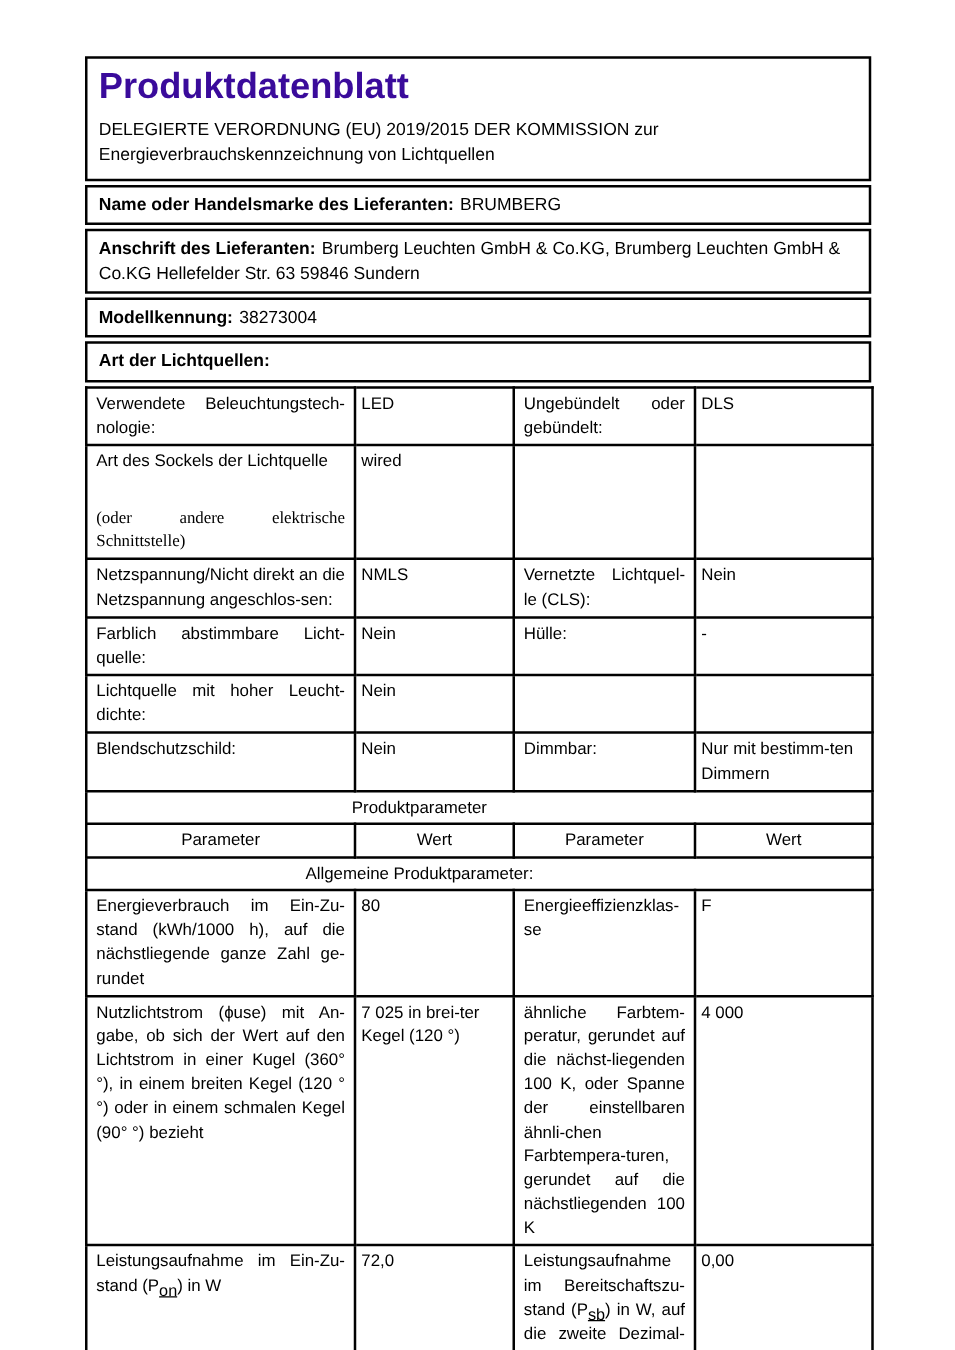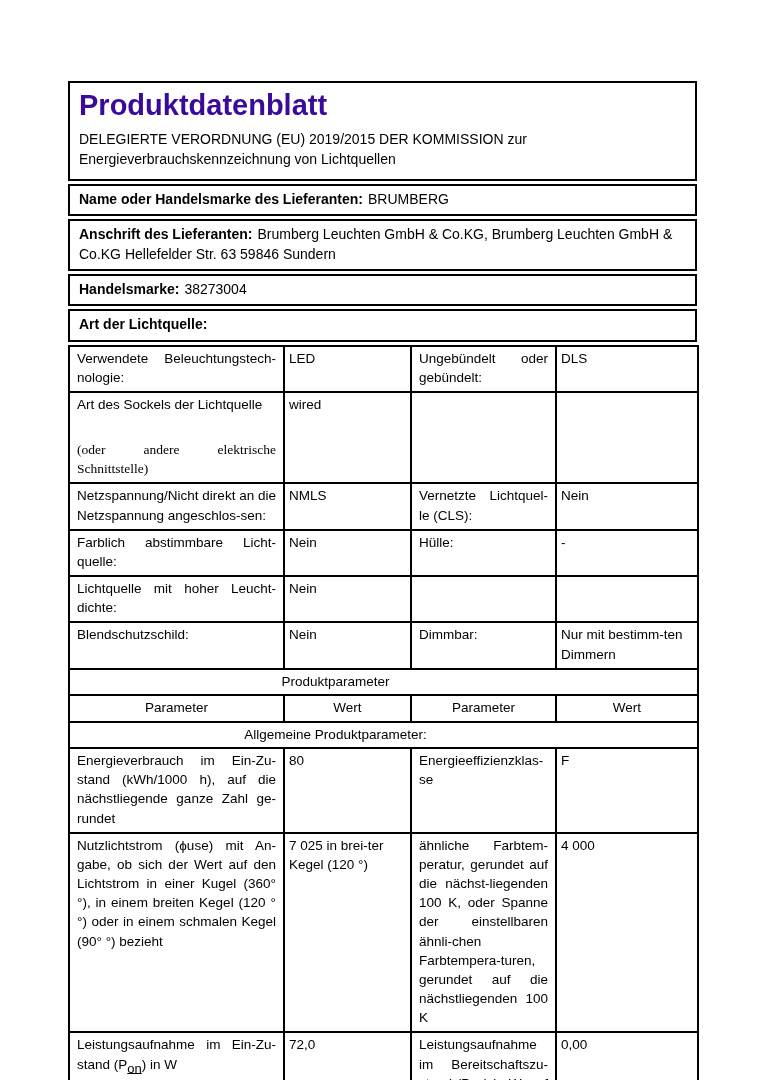--- a/index.html
+++ b/index.html
@@ -16,21 +16,21 @@
     left: 68px; top: 45px;
     width: 629px;
   }
   .box {
     border: 2px solid #000000;
     margin-bottom: 3px;
     padding: 4px 9px 5px 9px;
     font-size: 14px;
     line-height: 1.38;
   }
-  .title-box { padding: 6px 9px 9px 9px; margin-top: 36px; }
+  .title-box { padding: 6px 9px 9px 9px; }
   .doc-title {
     color: #3a0b9b;
     font-size: 29px;
     font-weight: bold;
     line-height: 1.15;
     margin-bottom: 8px;
   }
   .regulation { font-size: 14px; line-height: 1.42; }
   .label { font-weight: bold; }
   .label-gap { margin-right: 5px; }
@@ -69,25 +69,25 @@
 
   <div class="box">
     <span class="label label-gap">Name oder Handelsmarke des Lieferanten:</span><span>BRUMBERG</span>
   </div>
 
   <div class="box">
     <span class="label label-gap">Anschrift des Lieferanten:</span><span>Brumberg Leuchten GmbH &amp; Co.KG, Brumberg Leuchten GmbH &amp; Co.KG Hellefelder Str. 63 59846 Sundern</span>
   </div>
 
   <div class="box">
-    <span class="label label-gap">Handelsmarke:</span><span>38273004</span>
+    <span class="label label-gap">Modellkennung:</span><span>38273004</span>
   </div>
 
   <div class="box">
-    <span class="label">Art der Lichtquelle:</span>
+    <span class="label">Art der Lichtquellen:</span>
   </div>
 
   <table class="spec-table">
     <colgroup>
       <col style="width:215px">
         <col style="width:127px">
         <col style="width:145px">
         <col style="width:142px">
     </colgroup>
     <tbody>

